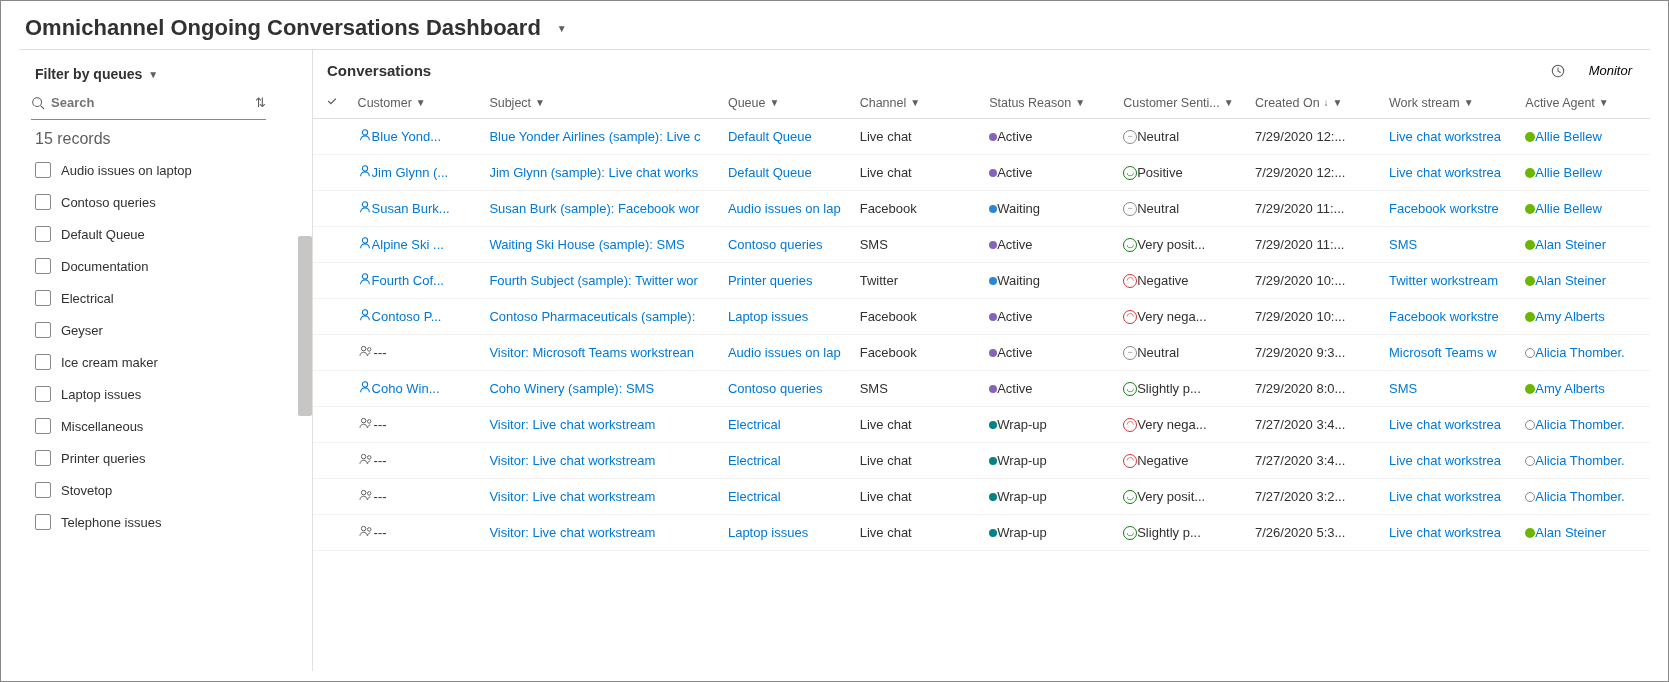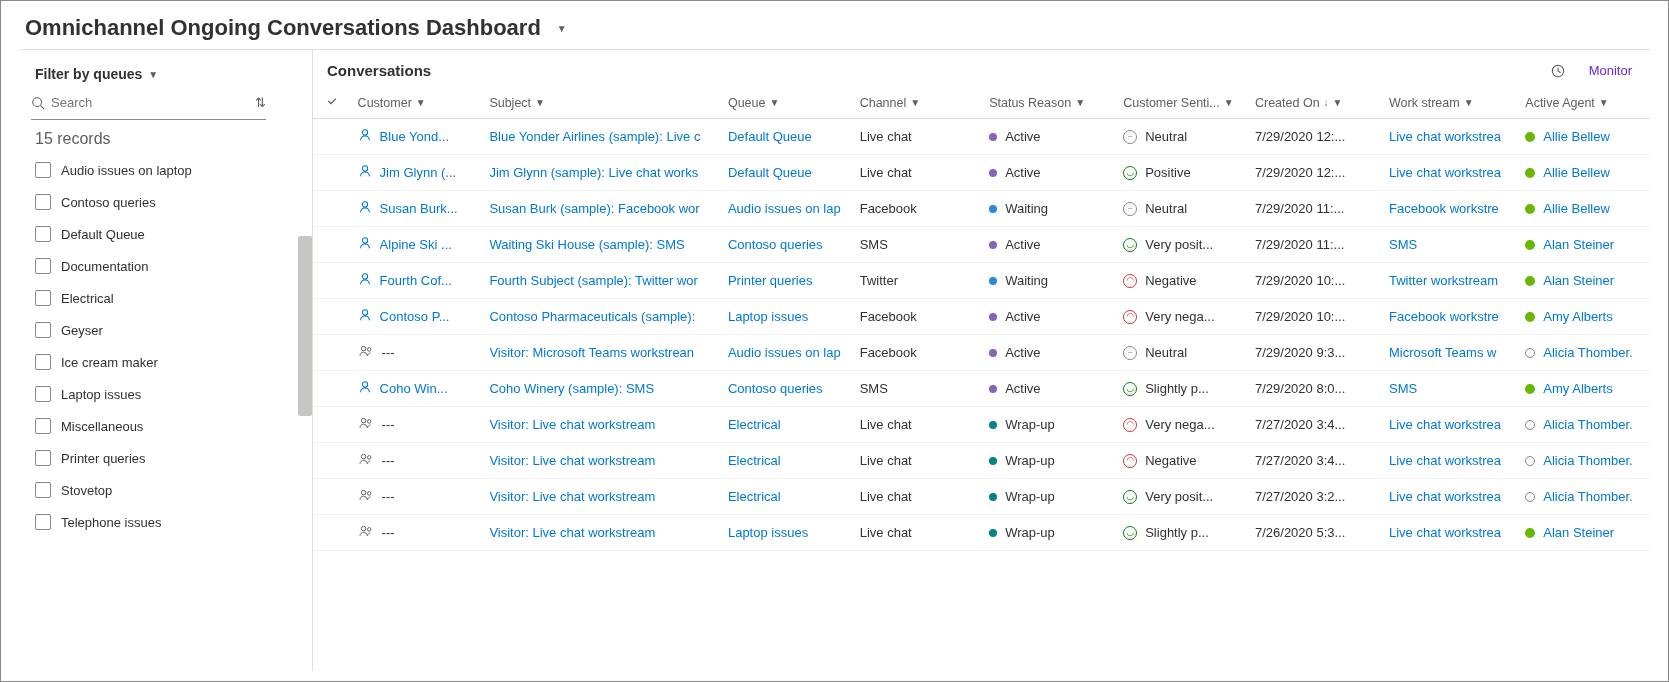--- a/index.html
+++ b/index.html
@@ -4,37 +4,37 @@
 <style>
 * { box-sizing: border-box; margin: 0; padding: 0; }
 body { font-family: "Segoe UI", Arial, sans-serif; font-size: 13px; color: #323130; background: #fff; }
 .page { border: 1px solid #888; width: 1669px; height: 682px; display: flex; flex-direction: column; overflow: hidden; }
 .header { padding: 14px 24px 8px; display: flex; align-items: center; gap: 16px; }
 .header-title { font-size: 22px; font-weight: 600; color: #323130; }
 .content { display: flex; flex: 1; border-top: 1px solid #e1dfdd; overflow: hidden; margin: 0 18px 10px 18px; }
 .sidebar { width: 294px; border-right: 1px solid #e1dfdd; padding: 14px 16px 14px 12px; display: flex; flex-direction: column; position: relative; }
 .filter-title { font-size: 14px; font-weight: 600; display: flex; align-items: center; gap: 6px; padding: 2px 4px 10px; }
 .search-row { display: flex; align-items: center; gap: 6px; border-bottom: 1px solid #8a8886; padding: 0 0 6px; margin-right: 30px; }
-.search-input { border: none; outline: none; flex: 1; font-size: 13px; color: #605e5c; background: transparent; padding: 3px 0; }
+.search-input { border: none; outline: none; flex: 1; font-size: 13px; color: #605e5c; background: transparent; padding: 3px 0; font-weight: bold; }
 .records { font-size: 16px; color: #605e5c; padding: 10px 4px 6px; }
 .queue-list { overflow-y: auto; flex: 1; padding-right: 6px; }
 .queue-item { display: flex; align-items: center; gap: 10px; padding: 8px 4px; cursor: pointer; }
 .checkbox { width: 16px; height: 16px; border: 1px solid #8a8886; border-radius: 2px; flex-shrink: 0; }
 .scrollbar { position: absolute; right: 0; top: 186px; width: 14px; height: 180px; background: #c8c6c4; border-radius: 2px; }
 .main { flex: 1; display: flex; flex-direction: column; overflow: hidden; }
 .main-header { display: flex; align-items: center; justify-content: space-between; padding: 12px 18px 8px 14px; }
 .main-title { font-size: 15px; font-weight: 600; }
-.monitor { display: flex; align-items: center; gap: 24px; color: #6d28d9; cursor: pointer; font-size: 13px; }
+.monitor { display: flex; align-items: center; gap: 24px; color: #000000; cursor: pointer; font-size: 13px; font-style: italic; }
 .table-wrap { flex: 1; overflow: hidden; }
 table { width: 100%; border-collapse: collapse; table-layout: fixed; }
 th { text-align: left; font-weight: 400; font-size: 12.5px; color: #605e5c; padding: 8px 6px; border-bottom: 1px solid #e1dfdd; white-space: nowrap; overflow: hidden; text-overflow: ellipsis; }
 th .col-inner { display: inline-flex; align-items: center; gap: 4px; }
 td { padding: 9px 6px; border-bottom: 1px solid #f3f2f1; font-size: 13px; white-space: nowrap; overflow: hidden; text-overflow: ellipsis; vertical-align: middle; }
 .link { color: #0078d4; cursor: pointer; }
-.cell-flex { display: flex; align-items: center; gap: 8px; overflow: hidden; }
+.cell-flex { display: flex; align-items: center; overflow: hidden; }
 .trunc { overflow: hidden; text-overflow: ellipsis; white-space: nowrap; min-width: 0; }
 .chev { font-size: 10px; color: #605e5c; }
 .sort-icon { font-size: 10px; color: #605e5c; }
 .updown { font-size: 13px; color: #605e5c; cursor: pointer; }
 .dot { width: 8px; height: 8px; border-radius: 50%; flex-shrink: 0; }
 .dot-purple { background: #8764b8; }
 .dot-blue { background: #2b88d8; }
 .dot-teal { background: #038387; }
 .face { width: 14px; height: 14px; border-radius: 50%; border: 1.5px solid; display: inline-flex; align-items: center; justify-content: center; font-size: 9px; line-height: 1; flex-shrink: 0; }
 .face-neutral { border-color: #8a8886; color:#8a8886;}

